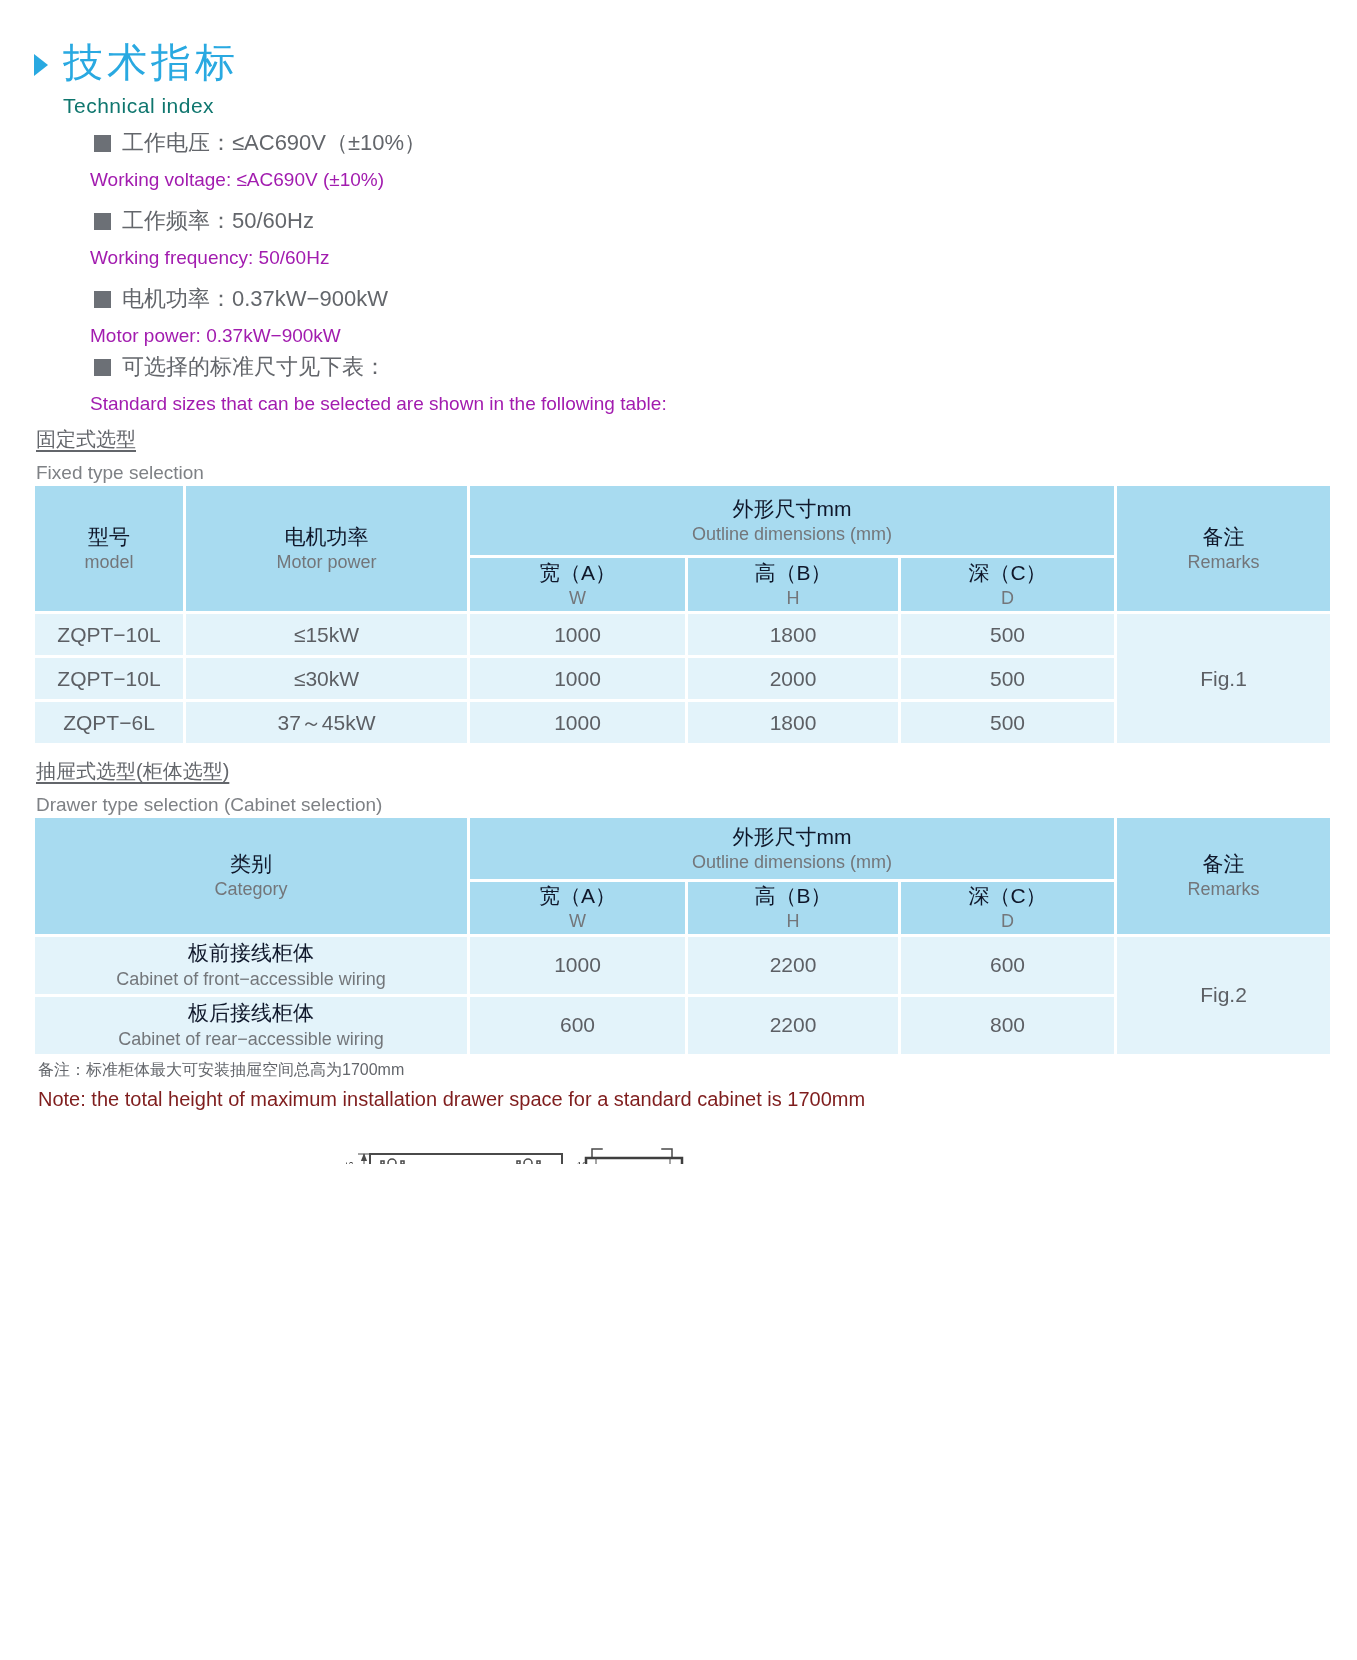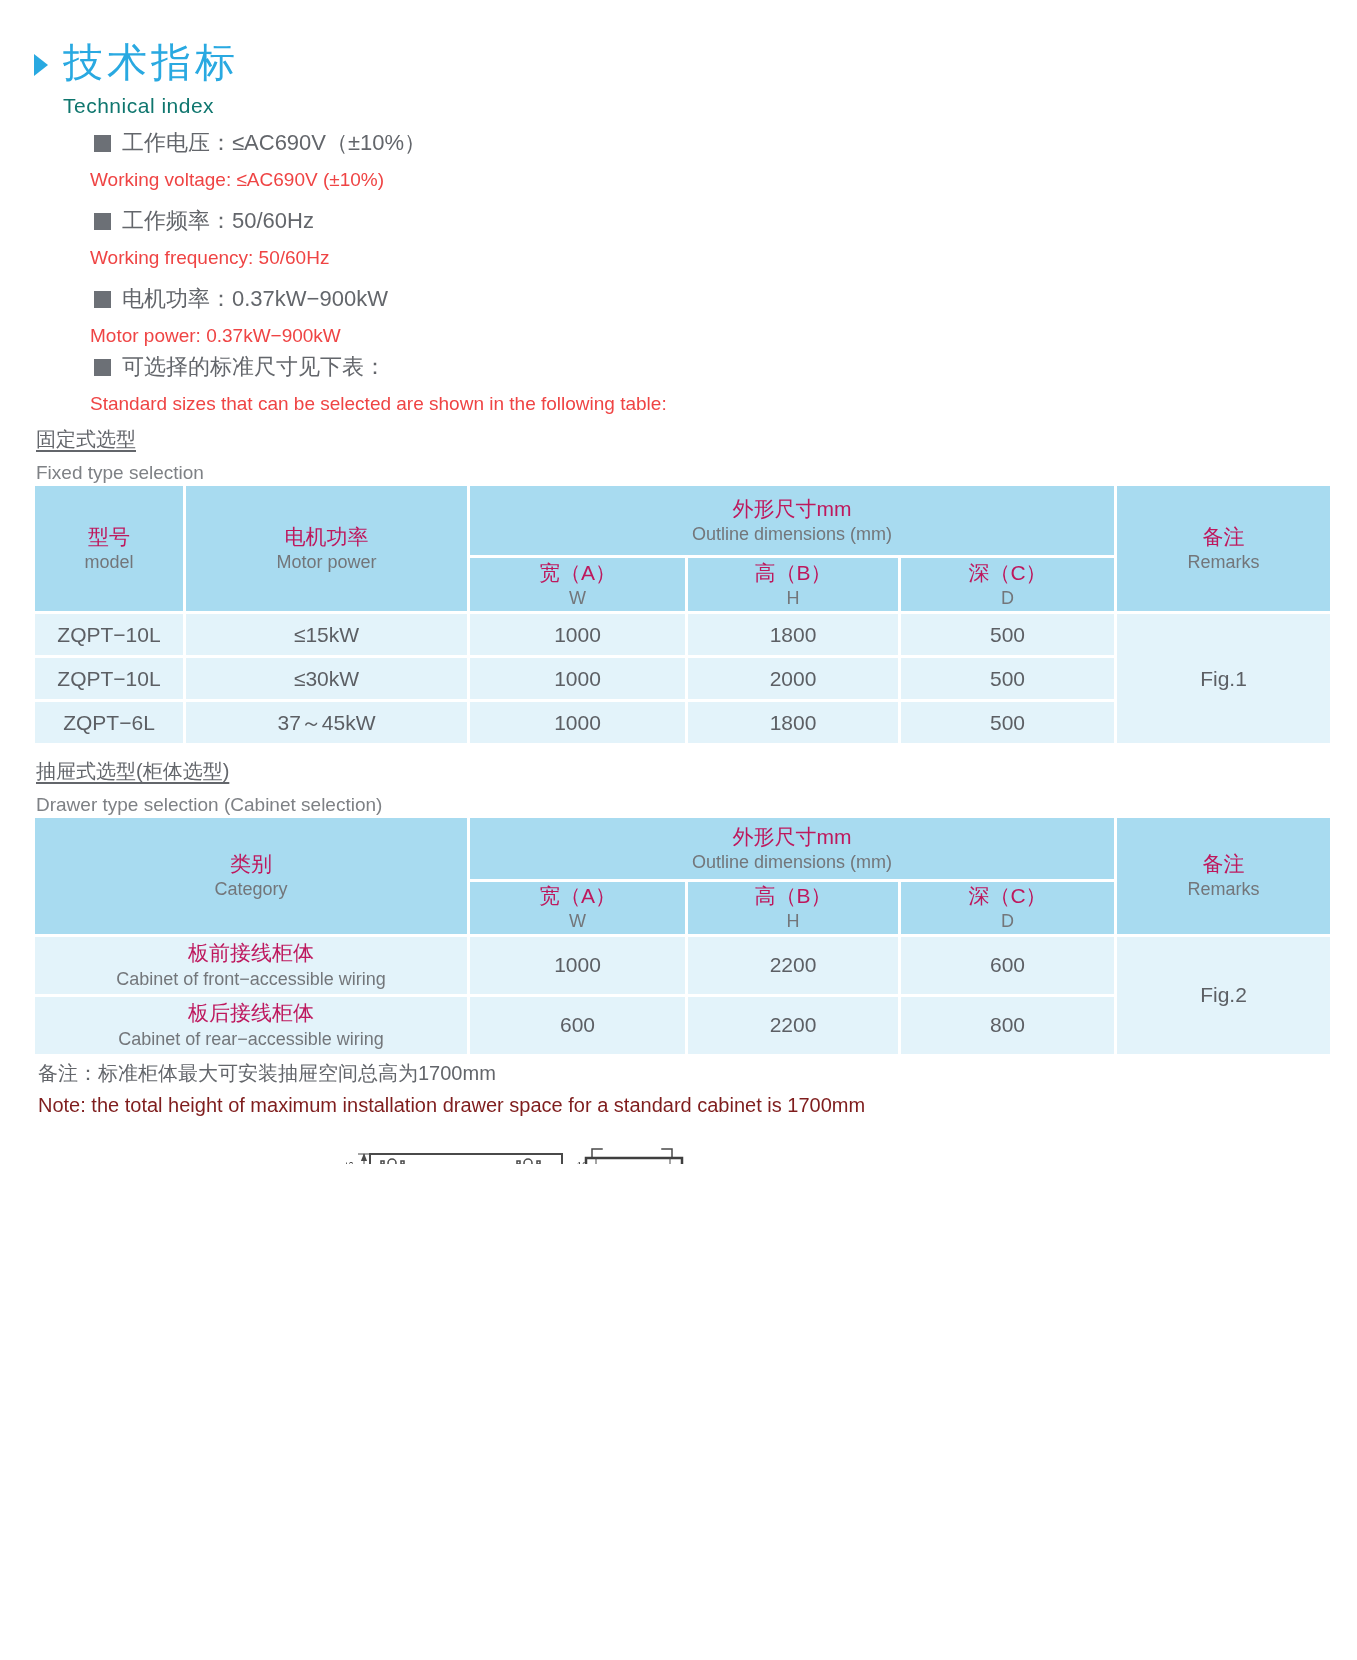--- a/index.html
+++ b/index.html
@@ -11,37 +11,37 @@
   .hdr{left:34px;top:42px;display:flex;align-items:flex-start;gap:15px;}
   .tri{width:0;height:0;border-left:14px solid #29a9e1;border-top:11px solid transparent;
        border-bottom:11px solid transparent;margin-top:12px;}
   .title-cn{font-size:40px;color:#29a9e1;letter-spacing:4px;line-height:1;}
   .title-en{font-size:21px;color:#0f766e;margin-top:12px;letter-spacing:0.5px;}
 
   
   .spec-cn{display:flex;align-items:center;gap:11px;font-size:22px;color:#63666b;
            margin-bottom:11px;white-space:nowrap;padding-left:32px;}
   .bullet{width:17px;height:17px;background:#6c7076;flex:none;}
-  .spec-en{font-size:19px;color:#ef4444;margin:0 0 15px 28px;white-space:nowrap;}
+  .spec-en{font-size:19px;color:#a21caf;margin:0 0 15px 28px;white-space:nowrap;}
 
   
   .sec-cn{font-size:20px;color:#63666b;text-decoration:underline;text-underline-offset:4px;}
   .sec-en{font-size:19px;color:#7e8185;margin-top:9px;}
 
   
   table.t{border-collapse:collapse;table-layout:fixed;}
   table.t th,table.t td{border:3px solid #ffffff;text-align:center;vertical-align:middle;
         font-weight:normal;padding:0;}
   .hd{background:#a8dbf0;}
   .bd{background:#e3f3fa;}
-  .cn{font-size:21px;color:#be185d;display:block;line-height:1.35;}
+  .cn{font-size:21px;color:#0f172a;display:block;line-height:1.35;}
   .en{font-size:18px;color:#73767a;display:block;line-height:1.3;}
   .num{font-size:21px;color:#5c5f64;}
 
-  .note-cn{font-size:20px;color:#63666b;margin-bottom:7px;}
+  .note-cn{font-size:16px;color:#63666b;margin-bottom:7px;}
   .note-en{font-size:20px;color:#7f1d1d;}
 
   
   .fig-svg{position:absolute;}
   .ln{stroke:#4a4a4a;fill:none;stroke-width:1.5;stroke-linecap:square;}
   .ln2{stroke:#3f3f3f;fill:none;stroke-width:2.5;}
   .thin{stroke:#4a4a4a;fill:none;stroke-width:1;}
   .fil{fill:#3f3f3f;stroke:none;}
   .dl{stroke:#4a4a4a;stroke-width:1;fill:none;}
   .dim{font-family:"Liberation Serif",serif;fill:#333;stroke:none;}

